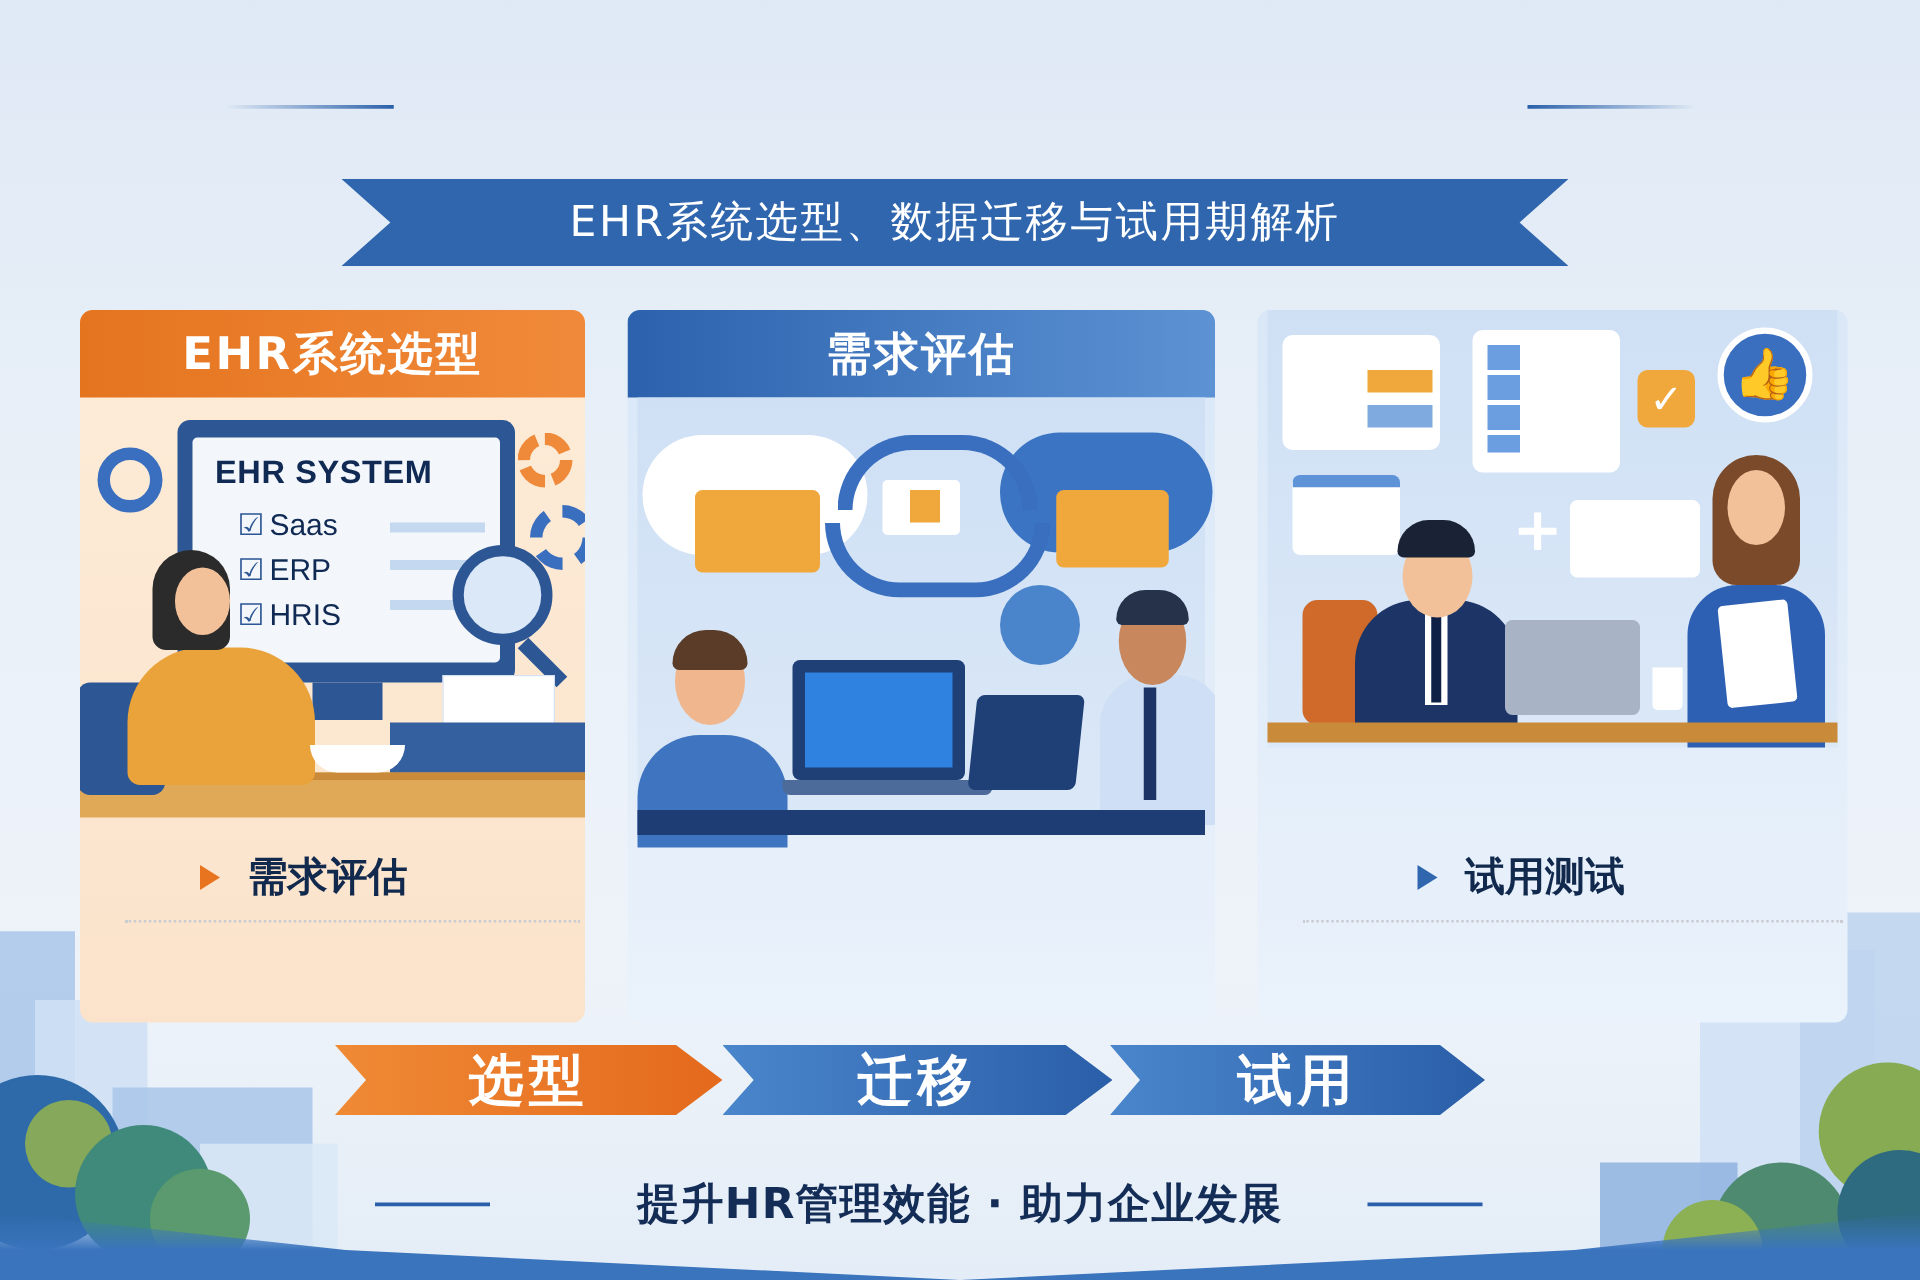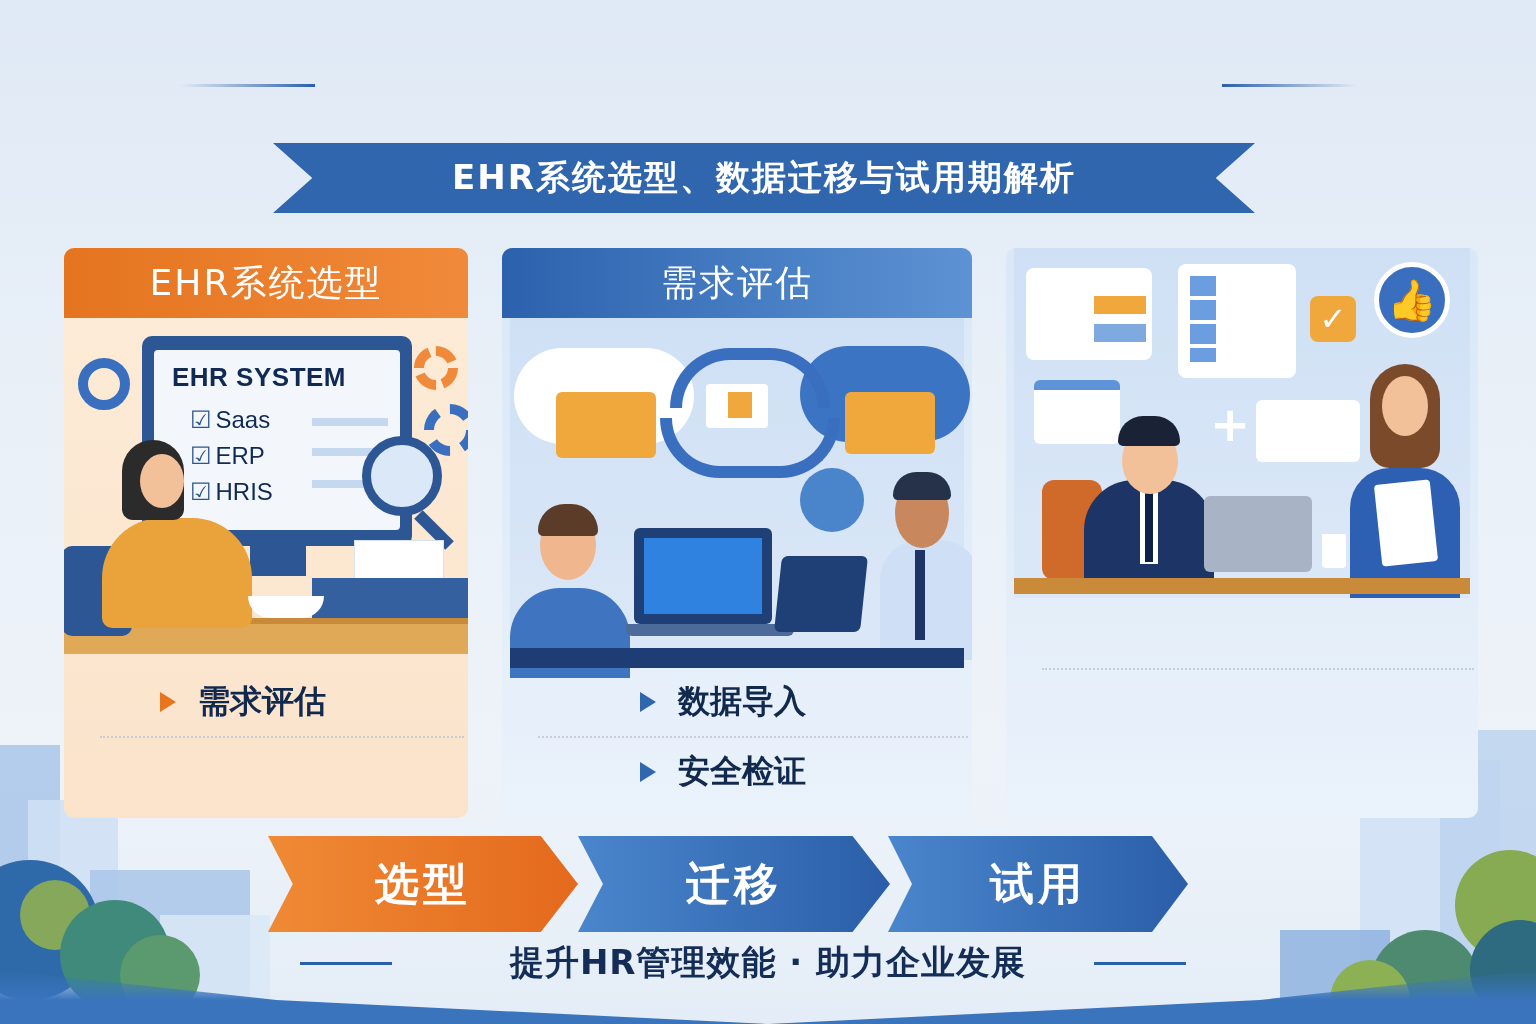--- a/index.html
+++ b/index.html
@@ -4,23 +4,23 @@
 <style>
 *{box-sizing:border-box;margin:0;padding:0}
 html,body{width:1536px;height:1024px;overflow:hidden}
 body{font-family:"DejaVu Sans",sans-serif;background:linear-gradient(180deg,#dfe9f5 0%,#e9f0f8 40%,#eef3f9 75%,#e4edf7 100%);position:relative}
 .title-wrap{position:absolute;top:50px;left:0;width:1536px;height:90px;display:flex;align-items:center;justify-content:center}
 .title-line{position:absolute;top:34px;height:3px;width:135px;background:linear-gradient(90deg,rgba(42,96,170,0),#2a60aa)}
 .title-line.l{left:180px}
 .title-line.r{left:1222px;background:linear-gradient(90deg,#2a60aa,rgba(42,96,170,0))}
 .title{font-size:72px;font-weight:bold;color:#0e2a57;letter-spacing:4px;line-height:1}
 .ribbon{position:absolute;top:143px;left:273px;width:982px;height:70px;background:#2f66ad;clip-path:polygon(0 0,100% 0,96% 50%,100% 100%,0 100%,4% 50%)}
-.ribbon-text{position:absolute;top:143px;left:273px;width:982px;height:70px;display:flex;align-items:center;justify-content:center;color:#fff;font-size:34px;font-weight:bold;letter-spacing:2px}
+.ribbon-text{position:absolute;top:143px;left:273px;width:982px;height:70px;display:flex;align-items:center;justify-content:center;color:#fff;font-size:34px;font-weight:normal;letter-spacing:2px}
 .card{position:absolute;top:248px;height:570px;border-radius:10px;overflow:hidden}
-.card .hdr{height:70px;display:flex;align-items:center;justify-content:center;color:#fff;font-size:36px;font-weight:normal;letter-spacing:2px}
+.card .hdr{height:70px;display:flex;align-items:center;justify-content:center;color:#fff;font-size:36px;font-weight:bold;letter-spacing:2px}
 .card.c1{left:64px;width:404px;background:linear-gradient(180deg,#fdecd8,#fbe3cb)}
 .card.c1 .hdr{background:linear-gradient(90deg,#e5741f,#f08a3a)}
 .card.c2{left:502px;width:470px;background:linear-gradient(180deg,#d9e7f7,#eaf2fb)}
 .card.c2 .hdr{background:linear-gradient(90deg,#2c62ad,#5d93d4)}
 .card.c3{left:1006px;width:472px;background:linear-gradient(180deg,#d9e7f7,#eaf2fb)}
 .card.c3 .hdr{background:linear-gradient(90deg,#2d63ae,#6a9ad6)}
 .illus{position:relative;height:350px;margin:0 8px}
 .items{position:absolute;top:420px;left:16px;width:100%}
 .item{display:flex;align-items:center;height:68px;font-size:32px;font-weight:bold;color:#12294e}
 .item .tri{width:0;height:0;border-top:10px solid transparent;border-bottom:10px solid transparent;border-left:16px solid #e9741f;margin-right:22px}
@@ -37,21 +37,21 @@
 .stand{left:178px;top:228px;width:56px;height:30px;background:#2d5694}
 .desk{left:-8px;top:300px;width:420px;height:36px;background:#e0a958;border-top:6px solid #c98a3a}
 .deskblue{left:240px;top:260px;width:160px;height:45px;background:#3460a0}
 .person-body{left:30px;top:200px;width:150px;height:110px;background:#eaa23a;border-radius:60px 60px 10px 10px}
 .head{border-radius:50%}
 .gear{border-radius:50%;border:10px dashed}
 .cloud{background:#fff;border-radius:40px}
 .folder{background:#f0a83d;border-radius:6px}
 .laptop{background:#1f3f77;border-radius:6px}
 .ground{position:absolute;bottom:0;left:0;width:1536px;height:120px}
-.step{position:absolute;top:836px;height:96px;display:flex;align-items:center;justify-content:center;color:#fff;font-size:44px;font-weight:bold;letter-spacing:4px}
+.step{position:absolute;top:836px;height:56px;display:flex;align-items:center;justify-content:center;color:#fff;font-size:44px;font-weight:bold;letter-spacing:4px}
 .step.s1{left:268px;width:310px;background:linear-gradient(90deg,#ef8a35,#e4691c);clip-path:polygon(0 0,88% 0,100% 50%,88% 100%,0 100%,8% 50%)}
 .step.s2{left:578px;width:312px;background:linear-gradient(90deg,#4a86cc,#2a5ea8);clip-path:polygon(0 0,88% 0,100% 50%,88% 100%,0 100%,8% 50%)}
 .step.s3{left:888px;width:300px;background:linear-gradient(90deg,#4a86cc,#2a5ea8);clip-path:polygon(0 0,88% 0,100% 50%,88% 100%,0 100%,8% 50%)}
 .footer{position:absolute;top:936px;left:0;width:1536px;height:54px;display:flex;align-items:center;justify-content:center;font-size:34px;font-weight:bold;color:#142d57;letter-spacing:1px}
 .fline{position:absolute;top:962px;height:3px;width:92px;background:#2a5ea8}
 .fline.l{left:300px}.fline.r{left:1094px}
 .bld{position:absolute;background:#b9d1ee;opacity:0.85}
 .bush{position:absolute;border-radius:50%}
 </style>
 </head>
@@ -138,31 +138,20 @@
     <div class="abs laptop" style="left:124px;top:210px;width:138px;height:96px"></div>
     <div class="abs" style="left:134px;top:220px;width:118px;height:76px;background:#2f82e0"></div>
     <div class="abs" style="left:116px;top:306px;width:168px;height:12px;background:#4c6a9a;border-radius:0 0 6px 6px"></div>
     <div class="abs laptop" style="left:268px;top:238px;width:86px;height:76px;transform:skewX(-6deg)"></div>
     <div class="abs" style="left:370px;top:222px;width:100px;height:120px;background:#cfe0f6;border-radius:40px 40px 0 0"></div>
     <div class="abs" style="left:405px;top:232px;width:10px;height:90px;background:#1d3566"></div>
     <div class="abs head" style="left:385px;top:160px;width:54px;height:70px;background:#c8875d"></div>
     <div class="abs head" style="left:383px;top:154px;width:58px;height:28px;background:#25324a;border-radius:30px 30px 6px 6px"></div>
     <div class="abs" style="left:0;top:330px;width:454px;height:20px;background:#1e3d75"></div>
   </div>
-  <div class="items">
-    <div class="item">
-        <span class="tri"></span>
-        <span>数据导入</span>
-      </div>
-    <div class="sep"></div>
-    <div class="item">
-        <span class="tri"></span>
-        <span>安全检证</span>
-      </div>
-  </div>
 </div>
 
 <div class="card c3">
   <div class="illus" style="background:linear-gradient(180deg,#cfe0f5,#dbe8f7)">
     <div class="abs" style="left:12px;top:20px;width:126px;height:92px;background:#fff;border-radius:8px"></div>
     <div class="abs" style="left:80px;top:48px;width:52px;height:18px;background:#f0a83d"></div>
     <div class="abs" style="left:80px;top:76px;width:52px;height:18px;background:#7faae0"></div>
     <div class="abs" style="left:164px;top:16px;width:118px;height:114px;background:#fff;border-radius:8px"></div>
     <div class="abs" style="left:176px;top:28px;width:26px;height:86px;background:repeating-linear-gradient(180deg,#6b9ee0 0 20px,transparent 20px 24px)"></div>
     <div class="abs" style="left:296px;top:48px;width:46px;height:46px;background:#f0a83d;border-radius:8px;color:#fff;font-size:32px;text-align:center;line-height:46px">✓</div>
@@ -178,20 +167,24 @@
     <div class="abs head" style="left:104px;top:168px;width:62px;height:30px;background:#1a2235;border-radius:30px 30px 6px 6px"></div>
     <div class="abs" style="left:190px;top:248px;width:108px;height:76px;background:#a8b3c6;border-radius:6px"></div>
     <div class="abs" style="left:308px;top:286px;width:24px;height:34px;background:#fff;border-radius:0 0 4px 4px"></div>
     <div class="abs" style="left:336px;top:220px;width:110px;height:130px;background:#2d5fb2;border-radius:40px 40px 0 0"></div>
     <div class="abs head" style="left:356px;top:116px;width:70px;height:104px;background:#7a4a2a;border-radius:36px 36px 20px 20px"></div>
     <div class="abs head" style="left:368px;top:128px;width:46px;height:60px;background:#f2c199"></div>
     <div class="abs" style="left:364px;top:234px;width:56px;height:82px;background:#fff;border-radius:4px;transform:rotate(-6deg)"></div>
     <div class="abs" style="left:0;top:330px;width:456px;height:16px;background:#c98a3a"></div>
   </div>
   <div class="items">
+    <div class="item">
+        <span class="tri"></span>
+        <span>试用测试</span>
+      </div>
     <div class="sep"></div>
   </div>
 </div>
 
 <div class="step s1">选型</div>
 <div class="step s2">迁移</div>
 <div class="step s3">试用</div>
 
 <div class="fline l"></div>
 <div class="footer">提升HR管理效能 · 助力企业发展</div>

